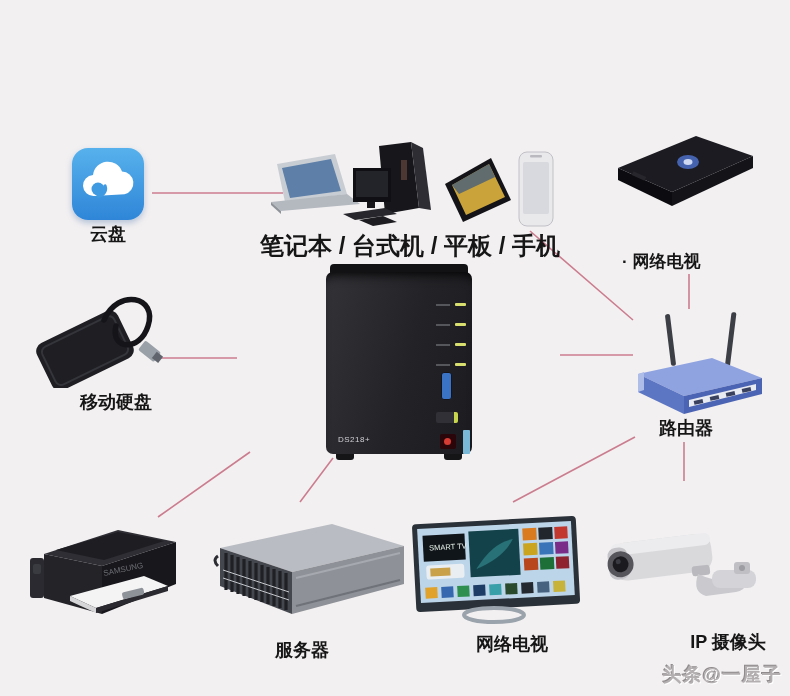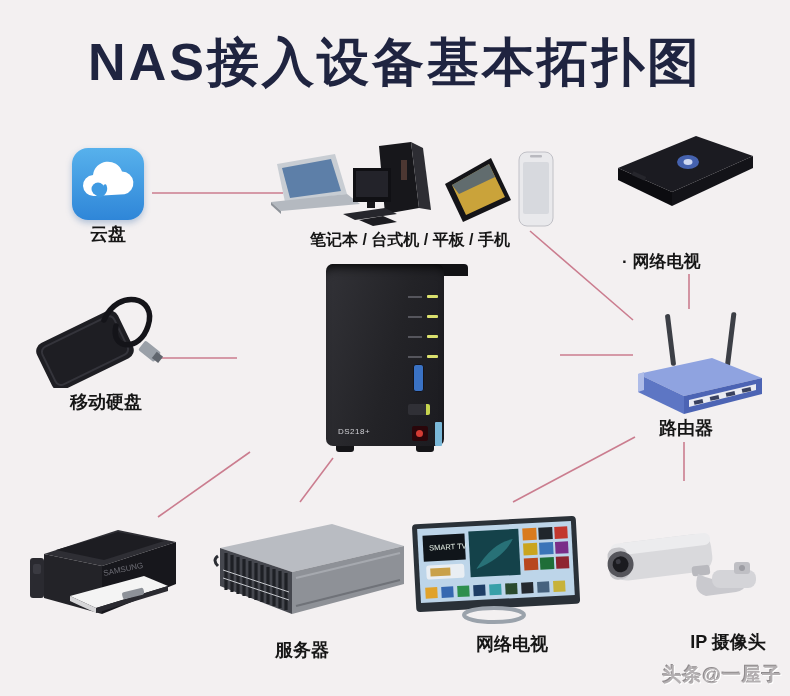--- a/index.html
+++ b/index.html
@@ -10,40 +10,40 @@
   }
   .title{
     position:absolute;top:28px;left:0;width:100%;text-align:center;
     font-size:52px;font-weight:900;letter-spacing:3px;color:#1f2440;
   }
   .node-label{
     position:absolute;font-size:18px;font-weight:700;color:#161616;
     white-space:nowrap;transform:translateX(-50%);
   }
   .node-label.left-align{transform:none;}
-  .clients-label{font-size:16px;}
+  .clients-label{font-size:24px;}
   .tvbox-label{font-size:17px;}
   .watermark{
     position:absolute;right:8px;bottom:8px;font-size:19px;font-weight:700;
     color:#b3afb1;letter-spacing:1px;
     text-shadow:1px 1px 0 #ffffff,-1px -1px 0 #8f8b8d;
   }
   .abs{position:absolute;}
   svg{display:block;}
   #connector-svg{position:absolute;left:0;top:0;width:790px;height:696px;pointer-events:none;}
 
   
   .cloud-badge{
     position:absolute;left:72px;top:148px;width:72px;height:72px;border-radius:16px;
     background:linear-gradient(180deg,#57b1ec 0%,#2f86d8 100%);
     box-shadow:0 3px 6px rgba(60,110,170,.35);
   }
   
   .nas-body{
-    position:absolute;left:326px;top:264px;width:118px;height:182px;border-radius:7px;
+    position:absolute;left:326px;top:272px;width:146px;height:182px;border-radius:7px;
     background:linear-gradient(105deg,#323237 0%,#232327 55%,#1b1b20 100%);
     box-shadow:inset 0 10px 12px -8px #000;
   }
   .nas-top{position:absolute;left:330px;top:264px;width:138px;height:12px;border-radius:4px 4px 0 0;background:#121215;}
   .nas-led{position:absolute;width:11px;height:3px;background:#d9df6e;border-radius:1px;right:6px;}
   .nas-ledtag{position:absolute;width:14px;height:2px;background:#55555c;right:22px;}
   .nas-usb{position:absolute;right:20px;top:100px;width:9px;height:26px;border-radius:3px;background:#3a72c4;border:1px solid #14141a;}
   .nas-btn{position:absolute;right:14px;top:140px;width:18px;height:11px;background:#303036;border-radius:2px;border-right:4px solid #c6d44e;}
   .nas-power{position:absolute;right:16px;top:162px;width:16px;height:15px;background:#2a060a;border-radius:2px;}
   .nas-power::after{content:"";position:absolute;left:4px;top:4px;width:7px;height:7px;border-radius:50%;background:#d43c34;}
@@ -61,21 +61,20 @@
       <line x1="530" y1="231" x2="633" y2="320" stroke="#c4697e" stroke-width="1.6" opacity="0.85"></line>
       <line x1="689" y1="274" x2="689" y2="309" stroke="#c4697e" stroke-width="1.6" opacity="0.85"></line>
       <line x1="160" y1="358" x2="237" y2="358" stroke="#c4697e" stroke-width="1.6" opacity="0.85"></line>
       <line x1="560" y1="355" x2="633" y2="355" stroke="#c4697e" stroke-width="1.6" opacity="0.85"></line>
       <line x1="250" y1="452" x2="158" y2="517" stroke="#c4697e" stroke-width="1.6" opacity="0.85"></line>
       <line x1="333" y1="458" x2="300" y2="502" stroke="#c4697e" stroke-width="1.6" opacity="0.85"></line>
       <line x1="635" y1="437" x2="513" y2="502" stroke="#c4697e" stroke-width="1.6" opacity="0.85"></line>
       <line x1="684" y1="442" x2="684" y2="481" stroke="#c4697e" stroke-width="1.6" opacity="0.85"></line>
     </svg>
 
-  <div class="title">NAS接入设备基本拓扑图</div>
 
   <div class="cloud-badge">
     <svg width="72" height="72" viewBox="0 0 72 72">
       <path d="M22 48 a10.5 10.5 0 0 1 -1 -21 a15 15 0 0 1 29 -3.5 a11.5 11.5 0 0 1 2.5 22.7 z" fill="#ffffff"></path>
       <circle cx="26" cy="41" r="6.5" fill="#3f9ae2"></circle>
       <path d="M26 48 a7.5 7.5 0 0 0 7 -10" stroke="#3f9ae2" stroke-width="3.4" fill="none" stroke-linecap="round"></path>
     </svg>
   </div>
   <div class="node-label" style="left:108px;top:222px;">云盘</div>
 
@@ -133,21 +132,21 @@
         <rect x="12" y="34" width="90" height="52" rx="9" fill="#1e1e23"></rect>
         <rect x="17" y="39" width="80" height="42" rx="6" fill="none" stroke="#34343b" stroke-width="2"></rect>
       </g>
       <path d="M78 28 C 92 -4, 132 4, 122 34 C 114 60, 84 58, 90 34" stroke="#141419" stroke-width="5.5" fill="none" stroke-linecap="round"></path>
       <g transform="rotate(38 122 58)">
         <rect x="114" y="52" width="20" height="12" rx="2" fill="#9aa0a8"></rect>
         <rect x="130" y="54" width="8" height="8" fill="#60656d"></rect>
       </g>
     </svg>
   </div>
-  <div class="node-label" style="left:106px;top:390px;">移动硬盘</div>
+  <div class="node-label" style="left:116px;top:390px;">移动硬盘</div>
 
   <div class="nas-top"></div>
   <div class="nas-body">
     <div class="nas-ledtag" style="top:32px;"></div>
     <div class="nas-led" style="top:31px;"></div>
     <div class="nas-ledtag" style="top:52px;"></div>
     <div class="nas-led" style="top:51px;"></div>
     <div class="nas-ledtag" style="top:72px;"></div>
     <div class="nas-led" style="top:71px;"></div>
     <div class="nas-ledtag" style="top:92px;"></div>

